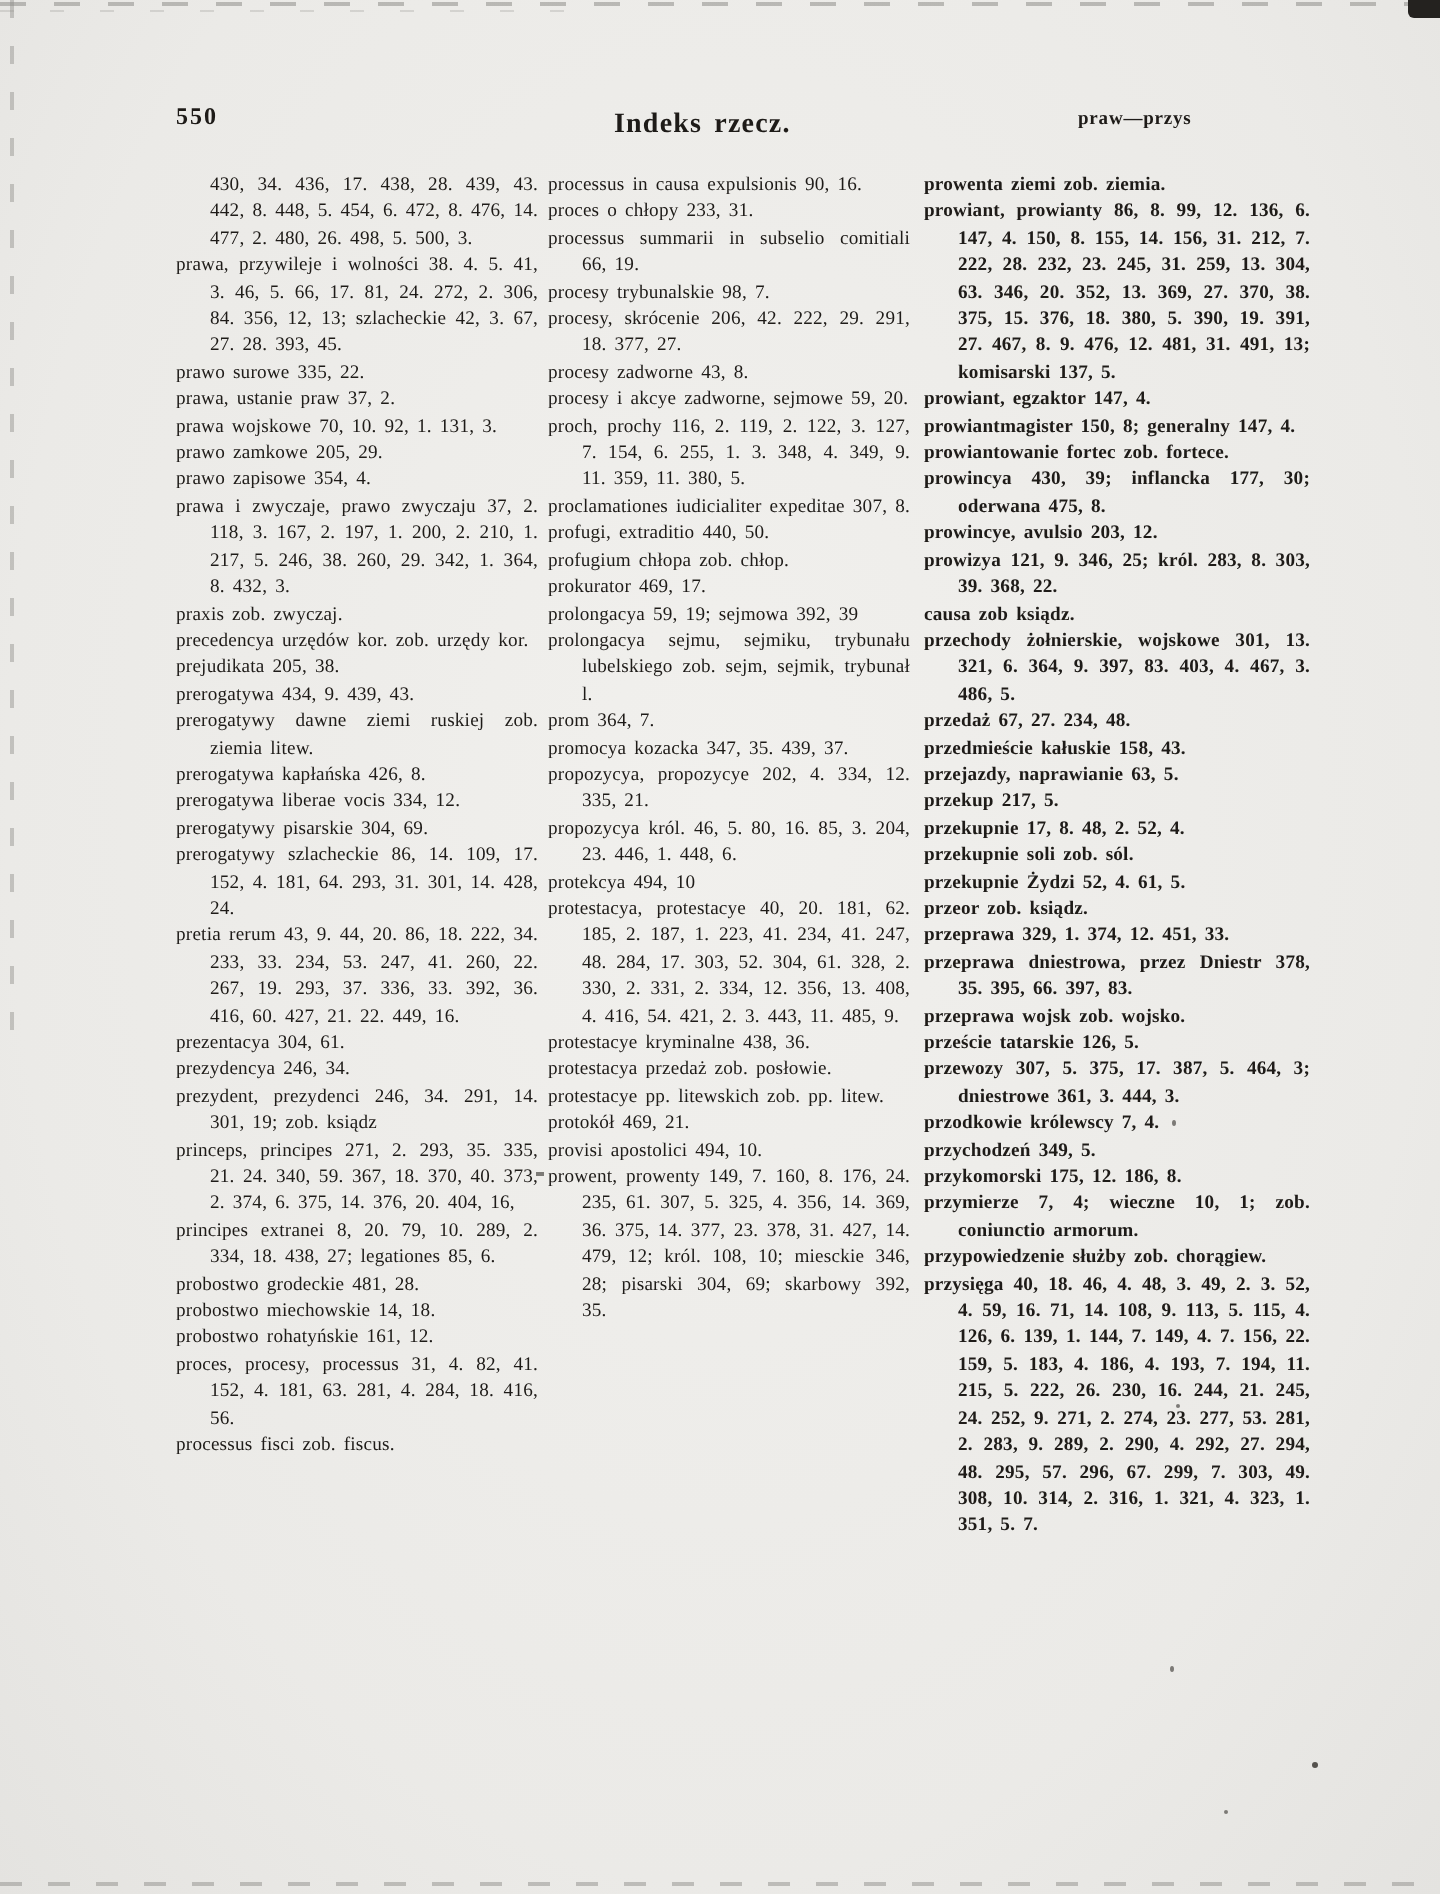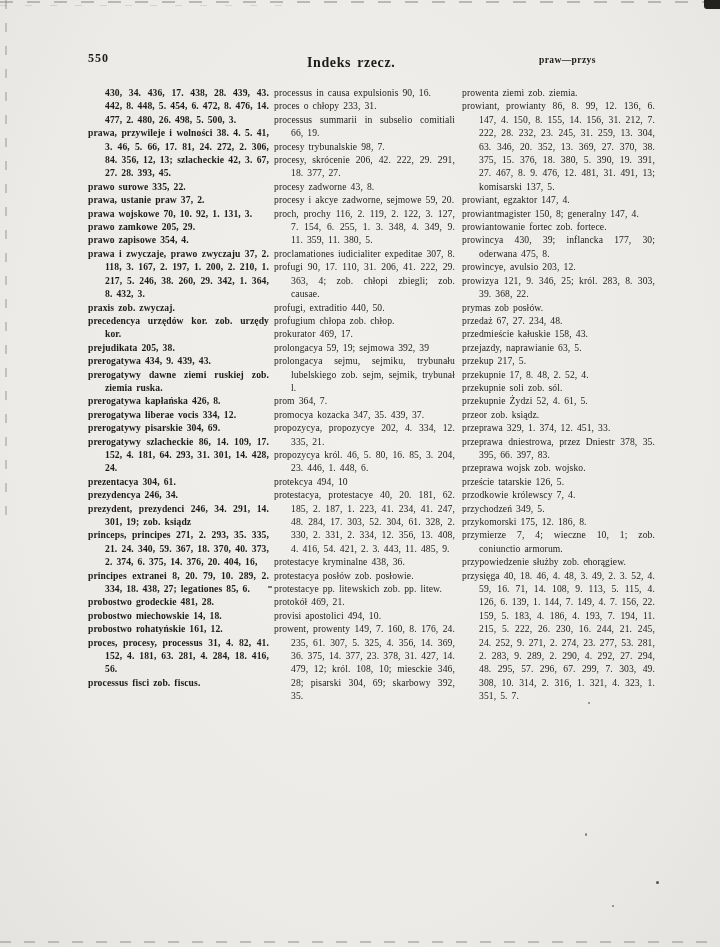--- a/index.html
+++ b/index.html
@@ -8,23 +8,23 @@
     background:radial-gradient(ellipse at 50% 42%, #f1f0ed 0%, #ebeae7 70%, #e4e3e0 100%);
     font-family:"Liberation Serif","DejaVu Serif",serif;
     color:#1e1b18;
   }
   .page{position:absolute;inset:0;}
   .hdr{position:absolute;white-space:nowrap;}
   .page-number{left:88px;top:51px;font-size:12px;font-weight:bold;letter-spacing:1px;text-align:right;}
   .hdr-title{left:307px;top:55px;font-size:14px;font-weight:bold;letter-spacing:0.6px;word-spacing:2px;}
   .hdr-range{left:539px;top:55px;font-size:9.5px;font-weight:bold;letter-spacing:0.4px;text-align:right;}
   .col{position:absolute;top:86px;}
-  .col-1{left:88px;width:181px;font-weight:bold;}
+  .col-1{left:88px;width:181px;}
   .col-2{left:274px;width:181px;}
-  .col-3{left:462px;width:193px;}
+  .col-3{left:462px;width:193px;font-weight:bold;}
   .entry{
     font-size:9.6px;line-height:13.4px;text-align:justify;
     padding-left:17px;text-indent:-17px;
     letter-spacing:0.1px;word-spacing:1.5px;
     -webkit-hyphens:auto;hyphens:auto;
   }
   .entry.cont{text-indent:0;}
   
   .art{position:absolute;pointer-events:none;}
   .art-top{left:0;top:1px;width:720px;height:2px;opacity:.55;
@@ -59,25 +59,26 @@
       <div class="entry">prawo surowe 335, 22.</div>
       <div class="entry">prawa, ustanie praw 37, 2.</div>
       <div class="entry">prawa wojskowe 70, 10. 92, 1. 131, 3.</div>
       <div class="entry">prawo zamkowe 205, 29.</div>
       <div class="entry">prawo zapisowe 354, 4.</div>
       <div class="entry">prawa i zwyczaje, prawo zwyczaju 37, 2. 118, 3. 167, 2. 197, 1. 200, 2. 210, 1. 217, 5. 246, 38. 260, 29. 342, 1. 364, 8. 432, 3.</div>
       <div class="entry">praxis zob. zwyczaj.</div>
       <div class="entry">precedencya urzędów kor. zob. urzędy kor.</div>
       <div class="entry">prejudikata 205, 38.</div>
       <div class="entry">prerogatywa 434, 9. 439, 43.</div>
-      <div class="entry">prerogatywy dawne ziemi ruskiej zob. ziemia ruska.</div>
+      <div class="entry">prerogatywy dawne ziemi ruskiej zob. ziemia litew.</div>
       <div class="entry">prerogatywa kapłańska 426, 8.</div>
       <div class="entry">prerogatywa liberae vocis 334, 12.</div>
       <div class="entry">prerogatywy pisarskie 304, 69.</div>
       <div class="entry">prerogatywy szlacheckie 86, 14. 109, 17. 152, 4. 181, 64. 293, 31. 301, 14. 428, 24.</div>
+      <div class="entry">pretia rerum 43, 9. 44, 20. 86, 18. 222, 34. 233, 33. 234, 53. 247, 41. 260, 22. 267, 19. 293, 37. 336, 33. 392, 36. 416, 60. 427, 21. 22. 449, 16.</div>
       <div class="entry">prezentacya 304, 61.</div>
       <div class="entry">prezydencya 246, 34.</div>
       <div class="entry">prezydent, prezydenci 246, 34. 291, 14. 301, 19; zob. ksiądz</div>
       <div class="entry">princeps, principes 271, 2. 293, 35. 335, 21. 24. 340, 59. 367, 18. 370, 40. 373, 2. 374, 6. 375, 14. 376, 20. 404, 16,</div>
       <div class="entry">principes extranei 8, 20. 79, 10. 289, 2. 334, 18. 438, 27; legationes 85, 6.</div>
       <div class="entry">probostwo grodeckie 481, 28.</div>
       <div class="entry">probostwo miechowskie 14, 18.</div>
       <div class="entry">probostwo rohatyńskie 161, 12.</div>
       <div class="entry">proces, procesy, processus 31, 4. 82, 41. 152, 4. 181, 63. 281, 4. 284, 18. 416, 56.</div>
       <div class="entry">processus fisci zob. fiscus.</div>
@@ -85,61 +86,62 @@
   <div class="col col-2">
       <div class="entry">processus in causa expulsionis 90, 16.</div>
       <div class="entry">proces o chłopy 233, 31.</div>
       <div class="entry">processus summarii in subselio comitiali 66, 19.</div>
       <div class="entry">procesy trybunalskie 98, 7.</div>
       <div class="entry">procesy, skrócenie 206, 42. 222, 29. 291, 18. 377, 27.</div>
       <div class="entry">procesy zadworne 43, 8.</div>
       <div class="entry">procesy i akcye zadworne, sejmowe 59, 20.</div>
       <div class="entry">proch, prochy 116, 2. 119, 2. 122, 3. 127, 7. 154, 6. 255, 1. 3. 348, 4. 349, 9. 11. 359, 11. 380, 5.</div>
       <div class="entry">proclamationes iudicialiter expeditae 307, 8.</div>
-      <div class="entry">profugi 90, 17. 110, 31. 206, 41. 222, 29. 363, 4; zob. chłopi zbiegli; zob. causae.</div>
       <div class="entry">profugi, extraditio 440, 50.</div>
       <div class="entry">profugium chłopa zob. chłop.</div>
       <div class="entry">prokurator 469, 17.</div>
       <div class="entry">prolongacya 59, 19; sejmowa 392, 39</div>
       <div class="entry">prolongacya sejmu, sejmiku, trybunału lubelskiego zob. sejm, sejmik, trybunał l.</div>
       <div class="entry">prom 364, 7.</div>
       <div class="entry">promocya kozacka 347, 35. 439, 37.</div>
       <div class="entry">propozycya, propozycye 202, 4. 334, 12. 335, 21.</div>
       <div class="entry">propozycya król. 46, 5. 80, 16. 85, 3. 204, 23. 446, 1. 448, 6.</div>
       <div class="entry">protekcya 494, 10</div>
       <div class="entry">protestacya, protestacye 40, 20. 181, 62. 185, 2. 187, 1. 223, 41. 234, 41. 247, 48. 284, 17. 303, 52. 304, 61. 328, 2. 330, 2. 331, 2. 334, 12. 356, 13. 408, 4. 416, 54. 421, 2. 3. 443, 11. 485, 9.</div>
       <div class="entry">protestacye kryminalne 438, 36.</div>
-      <div class="entry">protestacya posłów zob. posłowie.</div>
+      <div class="entry">protestacya przedaż zob. posłowie.</div>
       <div class="entry">protestacye pp. litewskich zob. pp. litew.</div>
       <div class="entry">protokół 469, 21.</div>
       <div class="entry">provisi apostolici 494, 10.</div>
       <div class="entry">prowent, prowenty 149, 7. 160, 8. 176, 24. 235, 61. 307, 5. 325, 4. 356, 14. 369, 36. 375, 14. 377, 23. 378, 31. 427, 14. 479, 12; król. 108, 10; miesckie 346, 28; pisarski 304, 69; skarbowy 392, 35.</div>
     </div>
   <div class="col col-3">
       <div class="entry">prowenta ziemi zob. ziemia.</div>
       <div class="entry">prowiant, prowianty 86, 8. 99, 12. 136, 6. 147, 4. 150, 8. 155, 14. 156, 31. 212, 7. 222, 28. 232, 23. 245, 31. 259, 13. 304, 63. 346, 20. 352, 13. 369, 27. 370, 38. 375, 15. 376, 18. 380, 5. 390, 19. 391, 27. 467, 8. 9. 476, 12. 481, 31. 491, 13; komisarski 137, 5.</div>
       <div class="entry">prowiant, egzaktor 147, 4.</div>
       <div class="entry">prowiantmagister 150, 8; generalny 147, 4.</div>
       <div class="entry">prowiantowanie fortec zob. fortece.</div>
       <div class="entry">prowincya 430, 39; inflancka 177, 30; oderwana 475, 8.</div>
       <div class="entry">prowincye, avulsio 203, 12.</div>
       <div class="entry">prowizya 121, 9. 346, 25; król. 283, 8. 303, 39. 368, 22.</div>
-      <div class="entry">prymas zob posłów.</div>
+      <div class="entry">causa zob ksiądz.</div>
+      <div class="entry">przechody żołnierskie, wojskowe 301, 13. 321, 6. 364, 9. 397, 83. 403, 4. 467, 3. 486, 5.</div>
       <div class="entry">przedaż 67, 27. 234, 48.</div>
       <div class="entry">przedmieście kałuskie 158, 43.</div>
       <div class="entry">przejazdy, naprawianie 63, 5.</div>
       <div class="entry">przekup 217, 5.</div>
       <div class="entry">przekupnie 17, 8. 48, 2. 52, 4.</div>
       <div class="entry">przekupnie soli zob. sól.</div>
       <div class="entry">przekupnie Żydzi 52, 4. 61, 5.</div>
       <div class="entry">przeor zob. ksiądz.</div>
       <div class="entry">przeprawa 329, 1. 374, 12. 451, 33.</div>
       <div class="entry">przeprawa dniestrowa, przez Dniestr 378, 35. 395, 66. 397, 83.</div>
       <div class="entry">przeprawa wojsk zob. wojsko.</div>
       <div class="entry">przeście tatarskie 126, 5.</div>
+      <div class="entry">przewozy 307, 5. 375, 17. 387, 5. 464, 3; dniestrowe 361, 3. 444, 3.</div>
       <div class="entry">przodkowie królewscy 7, 4.</div>
       <div class="entry">przychodzeń 349, 5.</div>
       <div class="entry">przykomorski 175, 12. 186, 8.</div>
       <div class="entry">przymierze 7, 4; wieczne 10, 1; zob. coniunctio armorum.</div>
       <div class="entry">przypowiedzenie służby zob. chorągiew.</div>
       <div class="entry">przysięga 40, 18. 46, 4. 48, 3. 49, 2. 3. 52, 4. 59, 16. 71, 14. 108, 9. 113, 5. 115, 4. 126, 6. 139, 1. 144, 7. 149, 4. 7. 156, 22. 159, 5. 183, 4. 186, 4. 193, 7. 194, 11. 215, 5. 222, 26. 230, 16. 244, 21. 245, 24. 252, 9. 271, 2. 274, 23. 277, 53. 281, 2. 283, 9. 289, 2. 290, 4. 292, 27. 294, 48. 295, 57. 296, 67. 299, 7. 303, 49. 308, 10. 314, 2. 316, 1. 321, 4. 323, 1. 351, 5. 7.</div>
     </div>
 
   <div class="art art-top"></div>
   <div class="art art-top2"></div>

